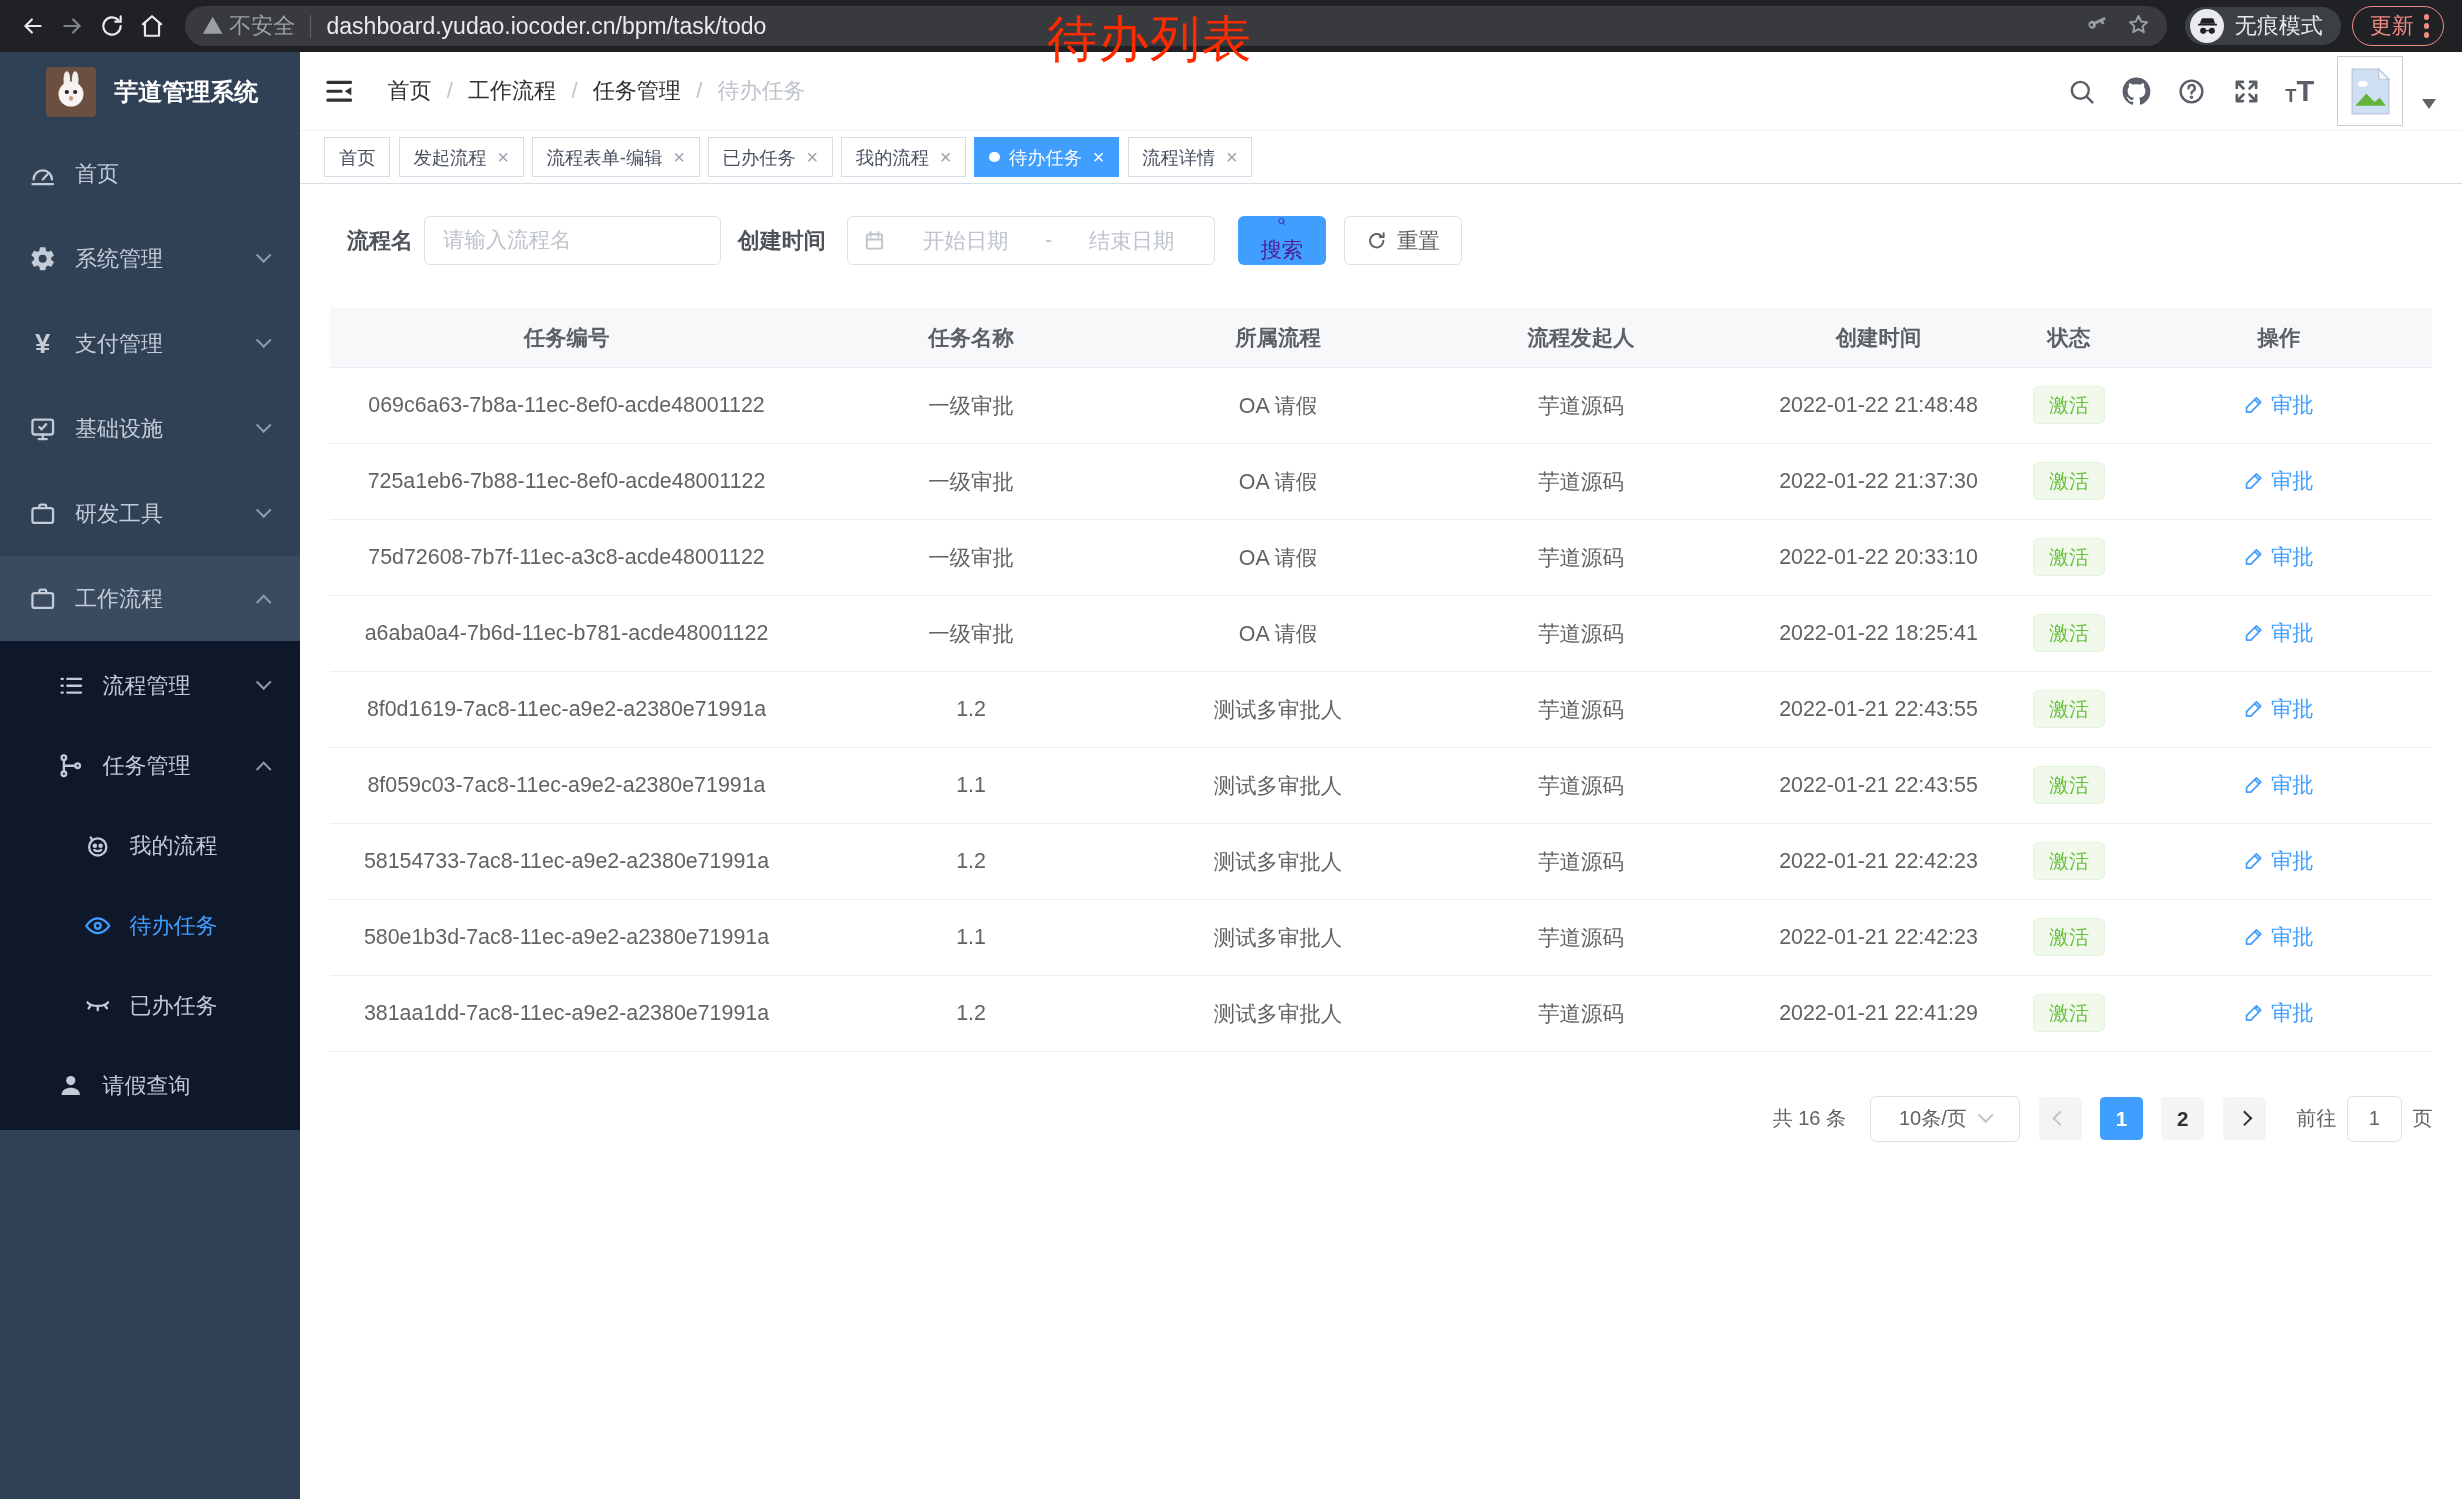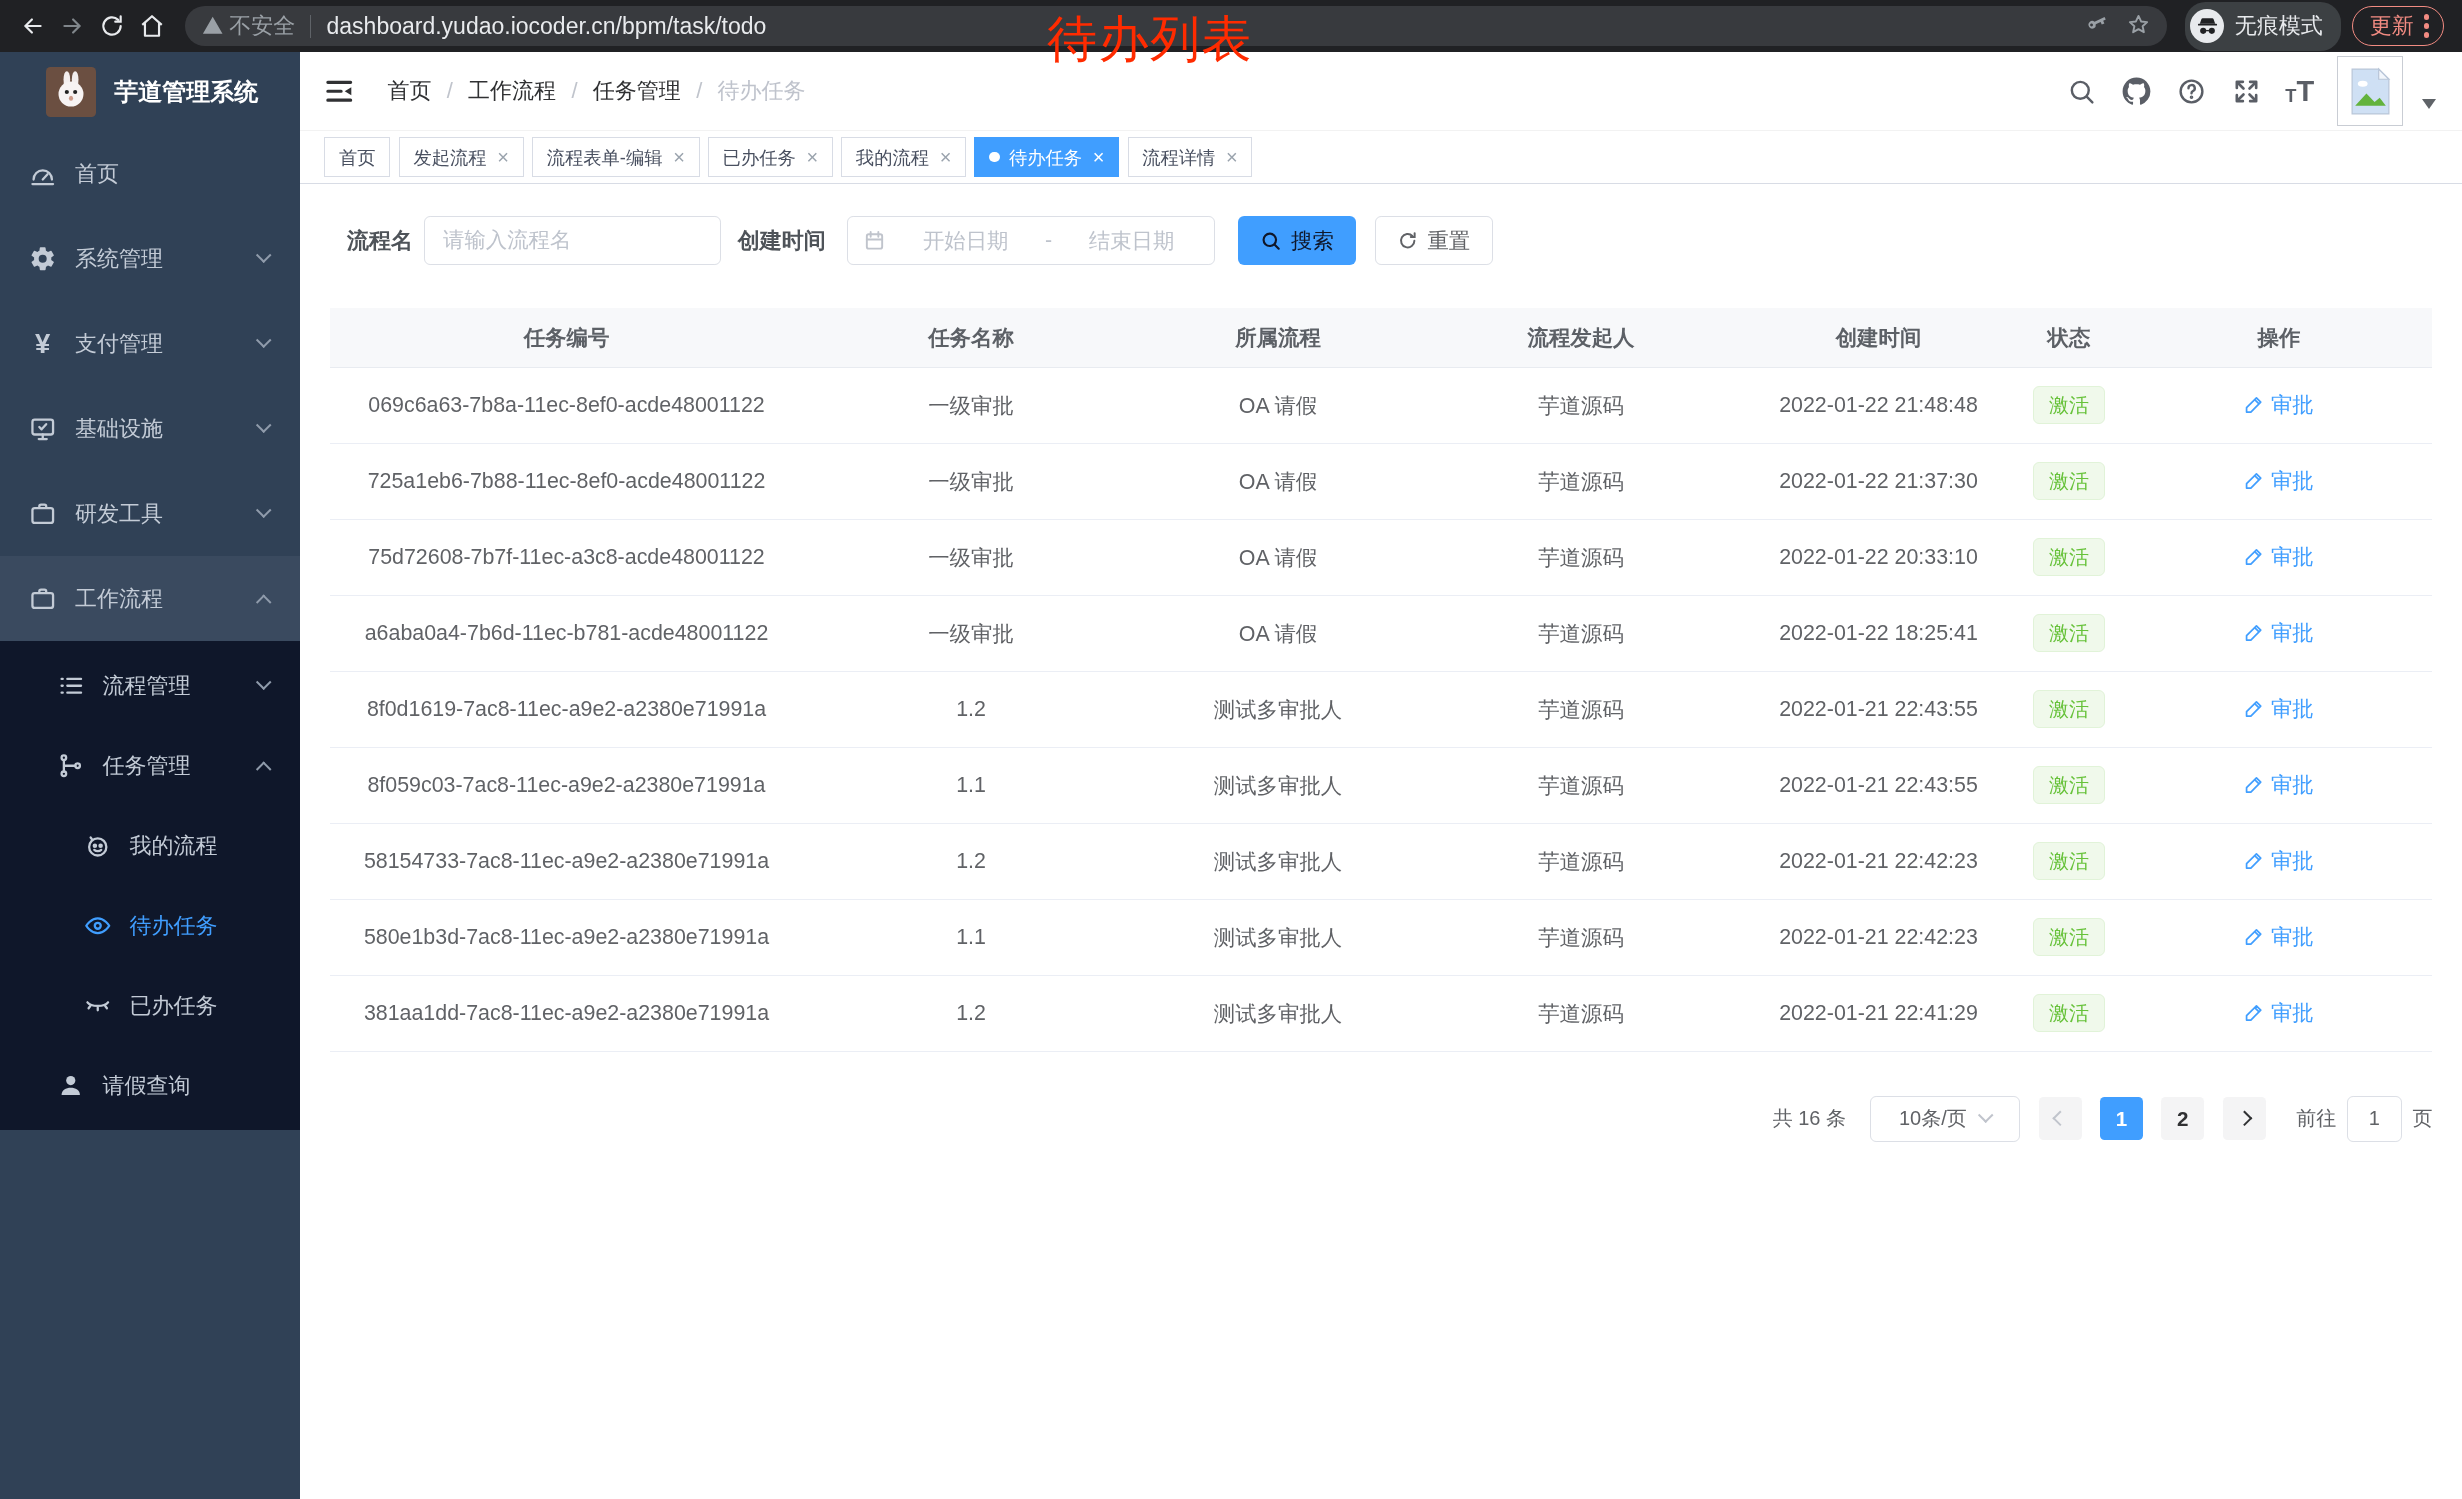--- a/index.html
+++ b/index.html
@@ -14,21 +14,21 @@
   .nav-ic.dim { color:#80868b; }
   .omnibox { flex:1; height:40px; background:#383a3e; border-radius:20px;
     display:flex; align-items:center; padding:0 17px; margin:0 7.6px; min-width:0; }
   .omni-warn { color:#9aa0a6; display:flex; align-items:center; gap:7.6px; }
   .omni-warn svg { width:21.4px; height:21.4px; }
   .omni-sec { color:#9aa0a6; font-size:22px; margin-left:6.1px; }
   .omni-sep { width:0.8px; height:23px; background:#5f6368; margin:0 15.3px; }
   .omni-url { color:#e8eaed; font-size:23px; white-space:nowrap; overflow:hidden; flex:1; }
   .omni-right { display:flex; align-items:center; gap:18.3px; color:#9aa0a6; }
   .omni-right svg { width:23px; height:23px; }
-  .incog-pill { height:49px; background:#3c4043; border-radius:20.6px; display:flex;
+  .incog-pill { height:38px; background:#3c4043; border-radius:20.6px; display:flex;
     align-items:center; gap:10.7px; padding:0 18.3px 0 4.6px; flex:0 0 auto; }
   .incog-circle { width:34px; height:34px; border-radius:50%; background:#e8eaed;
     display:flex; align-items:center; justify-content:center; }
   .incog-circle svg { width:23px; height:23px; }
   .incog-label { color:#e8eaed; font-size:22px; white-space:nowrap; }
   .update-pill { height:40px; border:1.5px solid #f28b82; border-radius:20.6px; display:flex;
     align-items:center; gap:10px; padding:0 13.7px 0 17px; flex:0 0 auto; }
   .update-label { color:#f28b82; font-size:22px; white-space:nowrap; }
   .dots3 { display:flex; flex-direction:column; gap:3.8px; }
   .dots3 i { width:5.3px; height:5.3px; border-radius:50%; background:#f28b82; }
@@ -97,21 +97,21 @@
     color:#606266; padding:0 18.3px; outline:none; font-family:inherit; }
   .text-input::placeholder { color:#bec3cc; }
   .date-range { width:368px; height:49px; border:0.8px solid #dcdfe6; border-radius:6.1px; margin-left:10.7px;
     display:flex; align-items:center; padding:0 15.3px; gap:12.2px; }
   .date-range .cal-ic { color:#c0c4cc; width:23px; height:23px; }
   .dr-ph { font-size:21.4px; color:#bec3cc; flex:1; text-align:center; white-space:nowrap; }
   .dr-sep { font-size:21.4px; color:#bec3cc; }
   .btn { height:49px; border-radius:6.1px; font-size:21.4px; display:flex; align-items:center; gap:9.2px;
     padding:0 21.4px; cursor:pointer; border:0.8px solid transparent; white-space:nowrap; }
   .btn svg { width:21.4px; height:21.4px; }
-  .btn-primary { background:#409eff; color:#0f172a; margin-left:23px; }
+  .btn-primary { background:#409eff; color:#4c1d95; margin-left:23px;flex-direction:column; }
   .btn-plain { background:#fff; color:#606266; border-color:#dcdfe6; margin-left:18.3px; }
 
   table.grid { width:2102px; border-collapse:collapse; table-layout:fixed; margin-top:43px; }
   table.grid th { height:59px; background:#f7f8fa; font-size:21.4px; font-weight:600; color:#5c6066;
     border-bottom:0.8px solid #e8ebf0; text-align:center; }
   table.grid td { height:76px; font-size:21.4px; color:#606266; text-align:center;
     border-bottom:0.8px solid #ebeef5; white-space:nowrap; }
   .tag-success { display:inline-block; padding:8.4px 15.3px; background:#f0f9eb; color:#67c23a;
     border:0.8px solid #e1f3d8; border-radius:6.1px; font-size:20px; line-height:1; }
   .approve-link { color:#409eff; font-size:21.4px; display:inline-flex; align-items:center; gap:6.1px;

